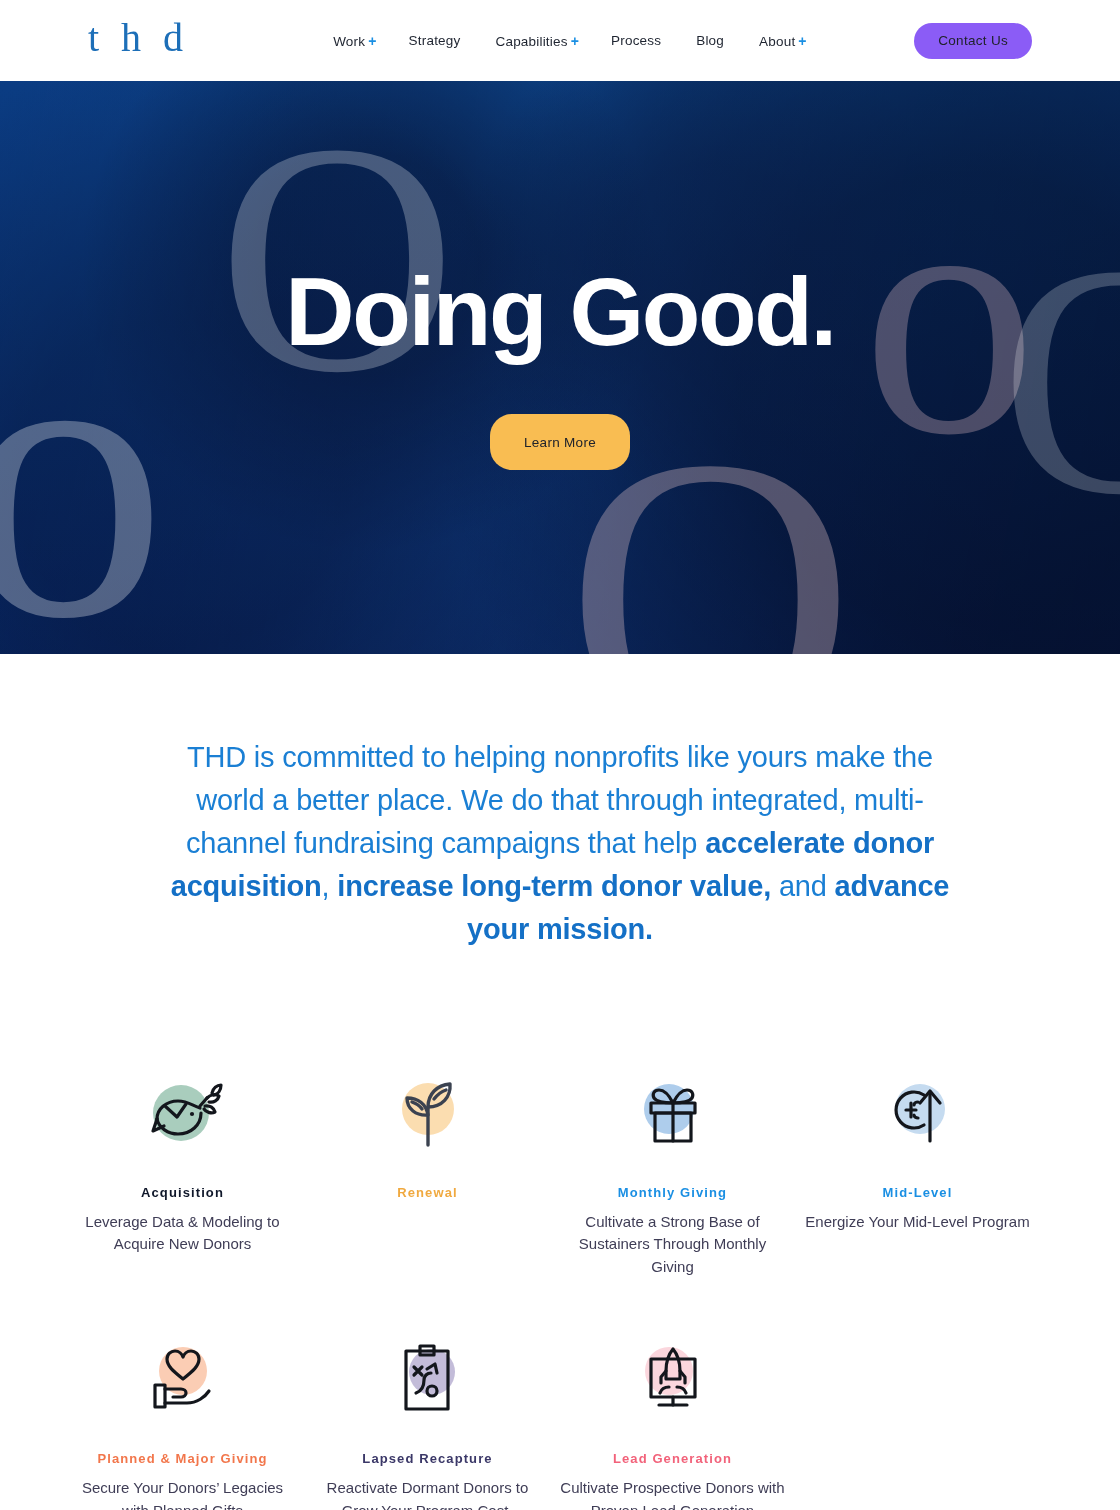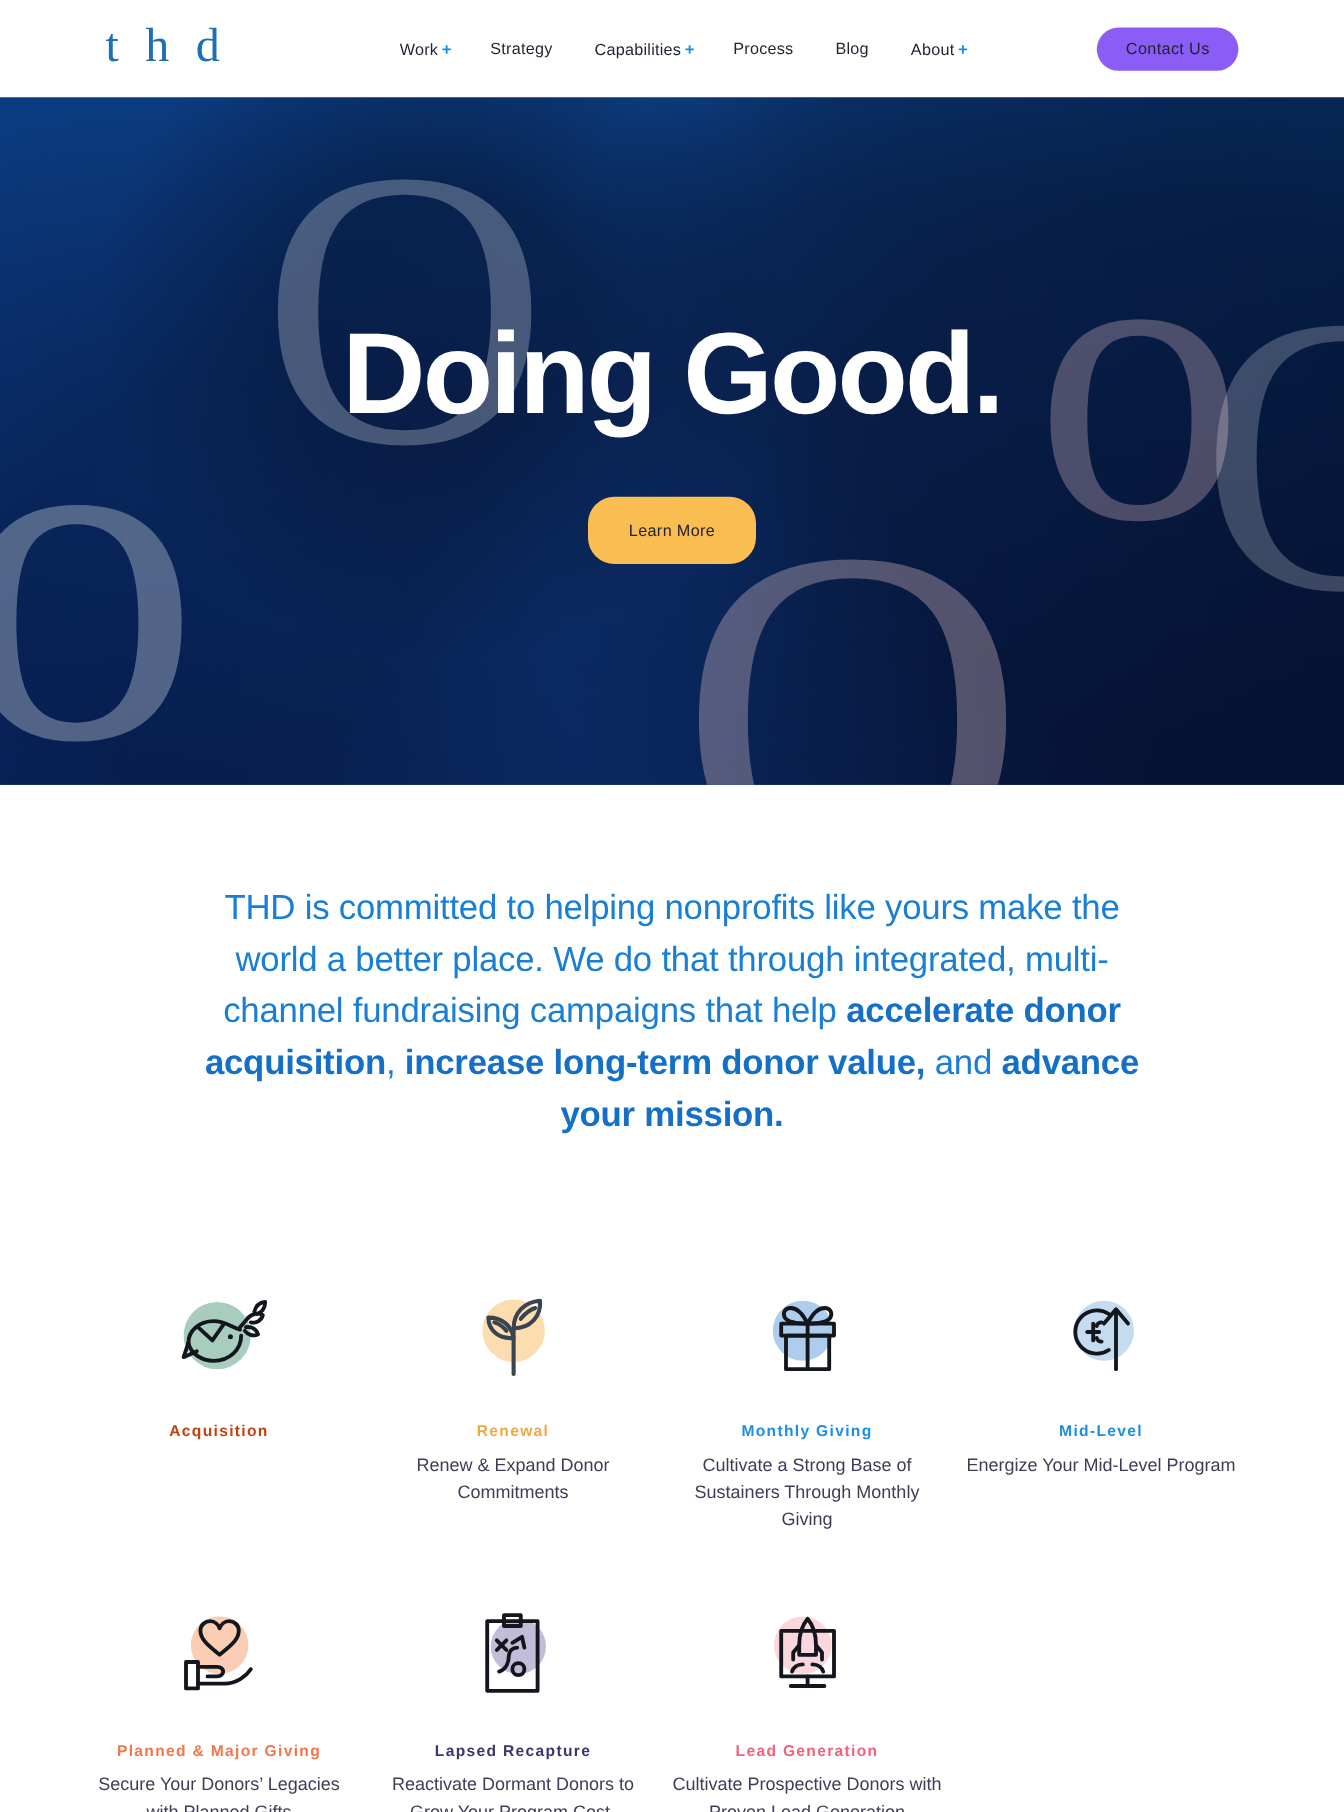--- a/index.html
+++ b/index.html
@@ -256,38 +256,38 @@
             <path d="M20 46l-4 12 11-5"></path>
             <path d="M28 33l12 11 9-13"></path>
             <path d="M63 33l7-8"></path>
             <path d="M70 25c4-4 9-4 12-2-1 4-5 7-10 6"></path>
             <path d="M68 33c5-1 9 2 10 6-4 2-9 0-11-3"></path>
             <path d="M75 20c1-5 5-8 9-8 0 5-3 9-7 10"></path>
           </g>
           <circle cx="55" cy="41" r="2.1" fill="#13161c"></circle>
         </svg>
       </div>
-      <div class="card-title" style="color:#c2410c">Acquisition</div>
+      <div class="card-title" style="color:#0f172a">Acquisition</div>
+      <div class="card-desc">Leverage Data &amp; Modeling to Acquire New Donors</div>
     </div>
 
     <div class="card">
       <div class="icon-wrap">
         <svg width="92" height="80" viewBox="0 0 92 80">
           <circle cx="46" cy="36" r="26" fill="#fbddb0"></circle>
           <g fill="none" stroke="#3b4250" stroke-width="3.4" stroke-linecap="round" stroke-linejoin="round">
             <path d="M46 72V34"></path>
             <path d="M46 34c0-13 9-22 22-23 1 13-8 23-22 23z"></path>
             <path d="M52 26c4-5 9-8 12-9"></path>
             <path d="M46 42c-2-11-10-17-21-17 0 11 9 18 21 17z"></path>
             <path d="M40 36c-3-4-7-6-10-7"></path>
           </g>
         </svg>
       </div>
       <div class="card-title" style="color:#f0a93f">Renewal</div>
-      <div class="card-desc">Renew &amp; Expand Donor Commitments</div>
     </div>
 
     <div class="card">
       <div class="icon-wrap">
         <svg width="92" height="80" viewBox="0 0 92 80">
           <circle cx="42" cy="36" r="25" fill="#aecdec"></circle>
           <g fill="none" stroke="#13161c" stroke-width="3.2" stroke-linecap="round" stroke-linejoin="round">
             <rect x="24" y="30" width="44" height="10"></rect>
             <rect x="28" y="40" width="36" height="28"></rect>
             <path d="M46 30v38"></path>

